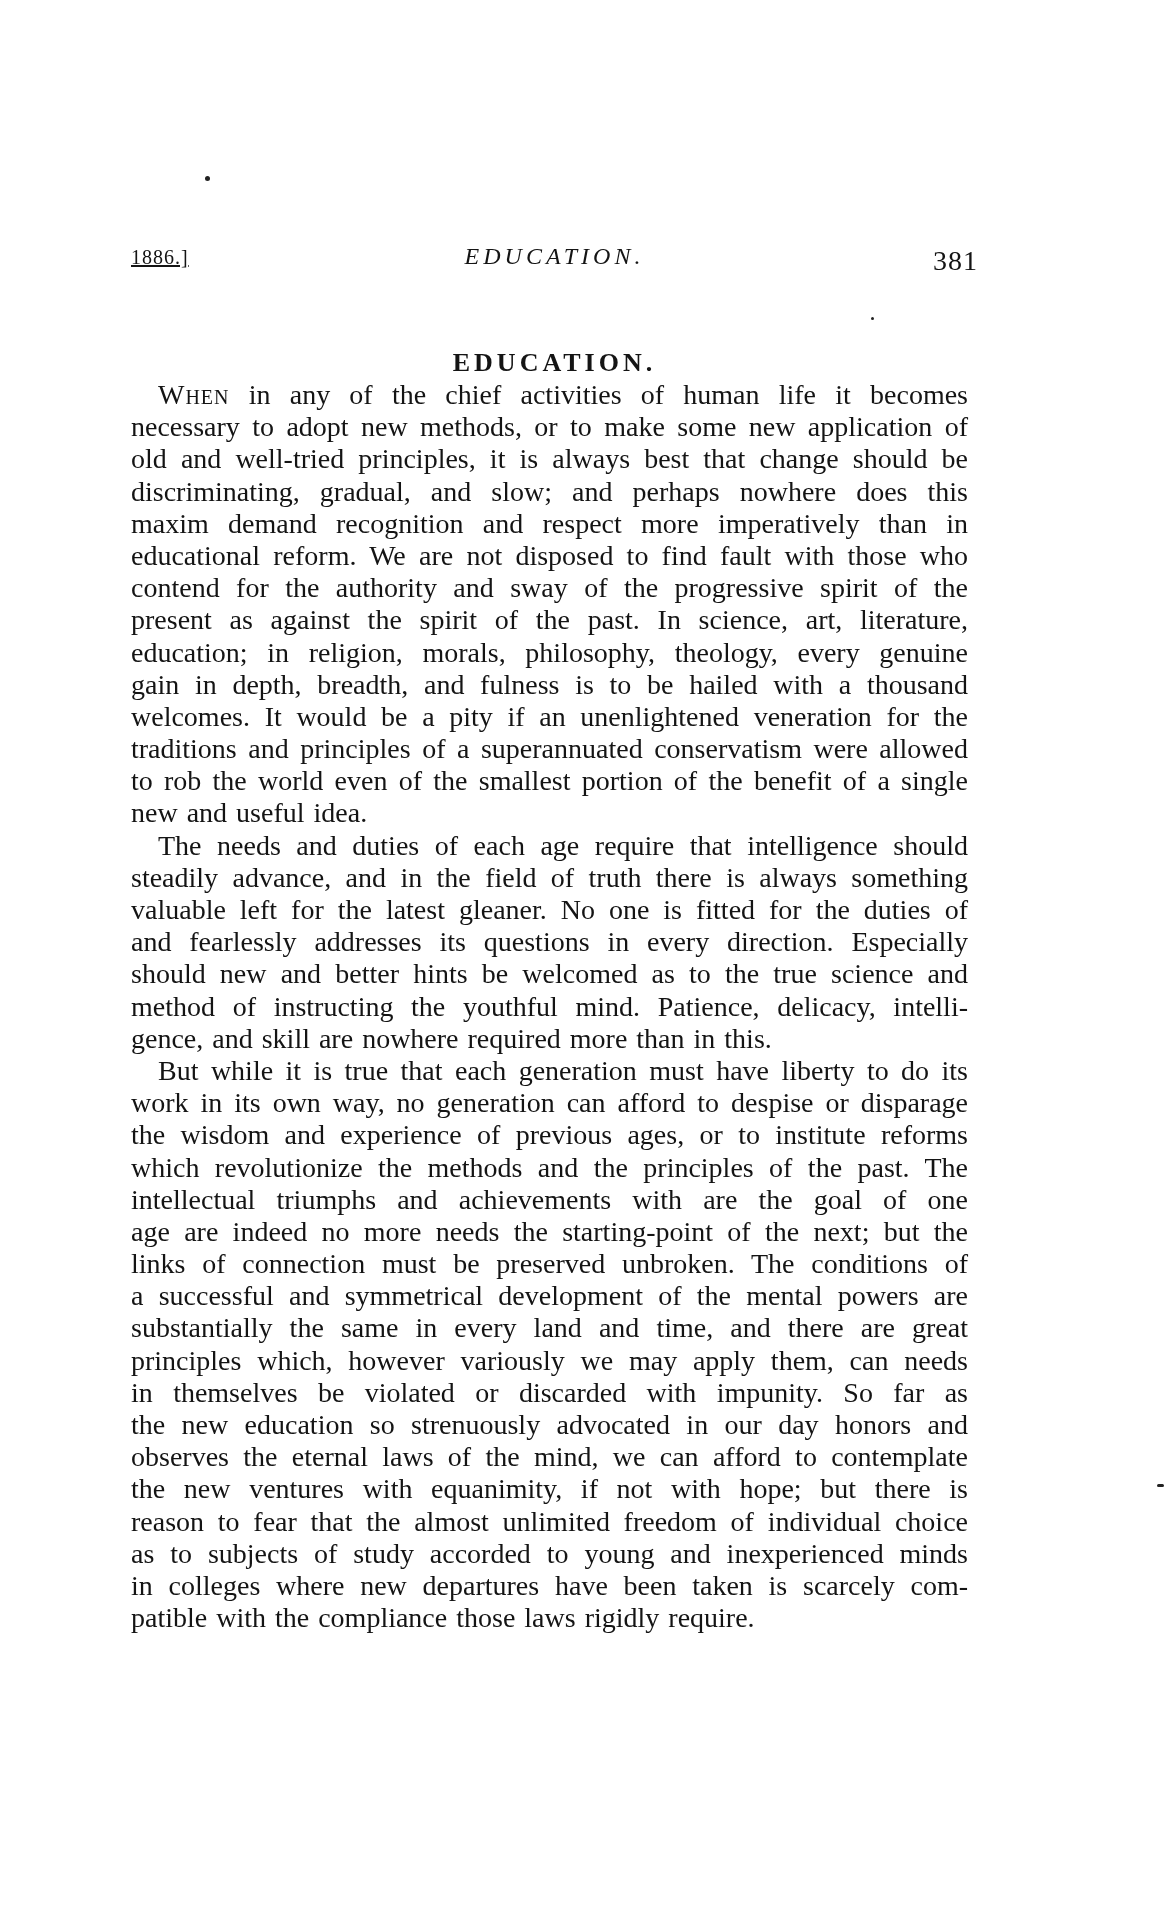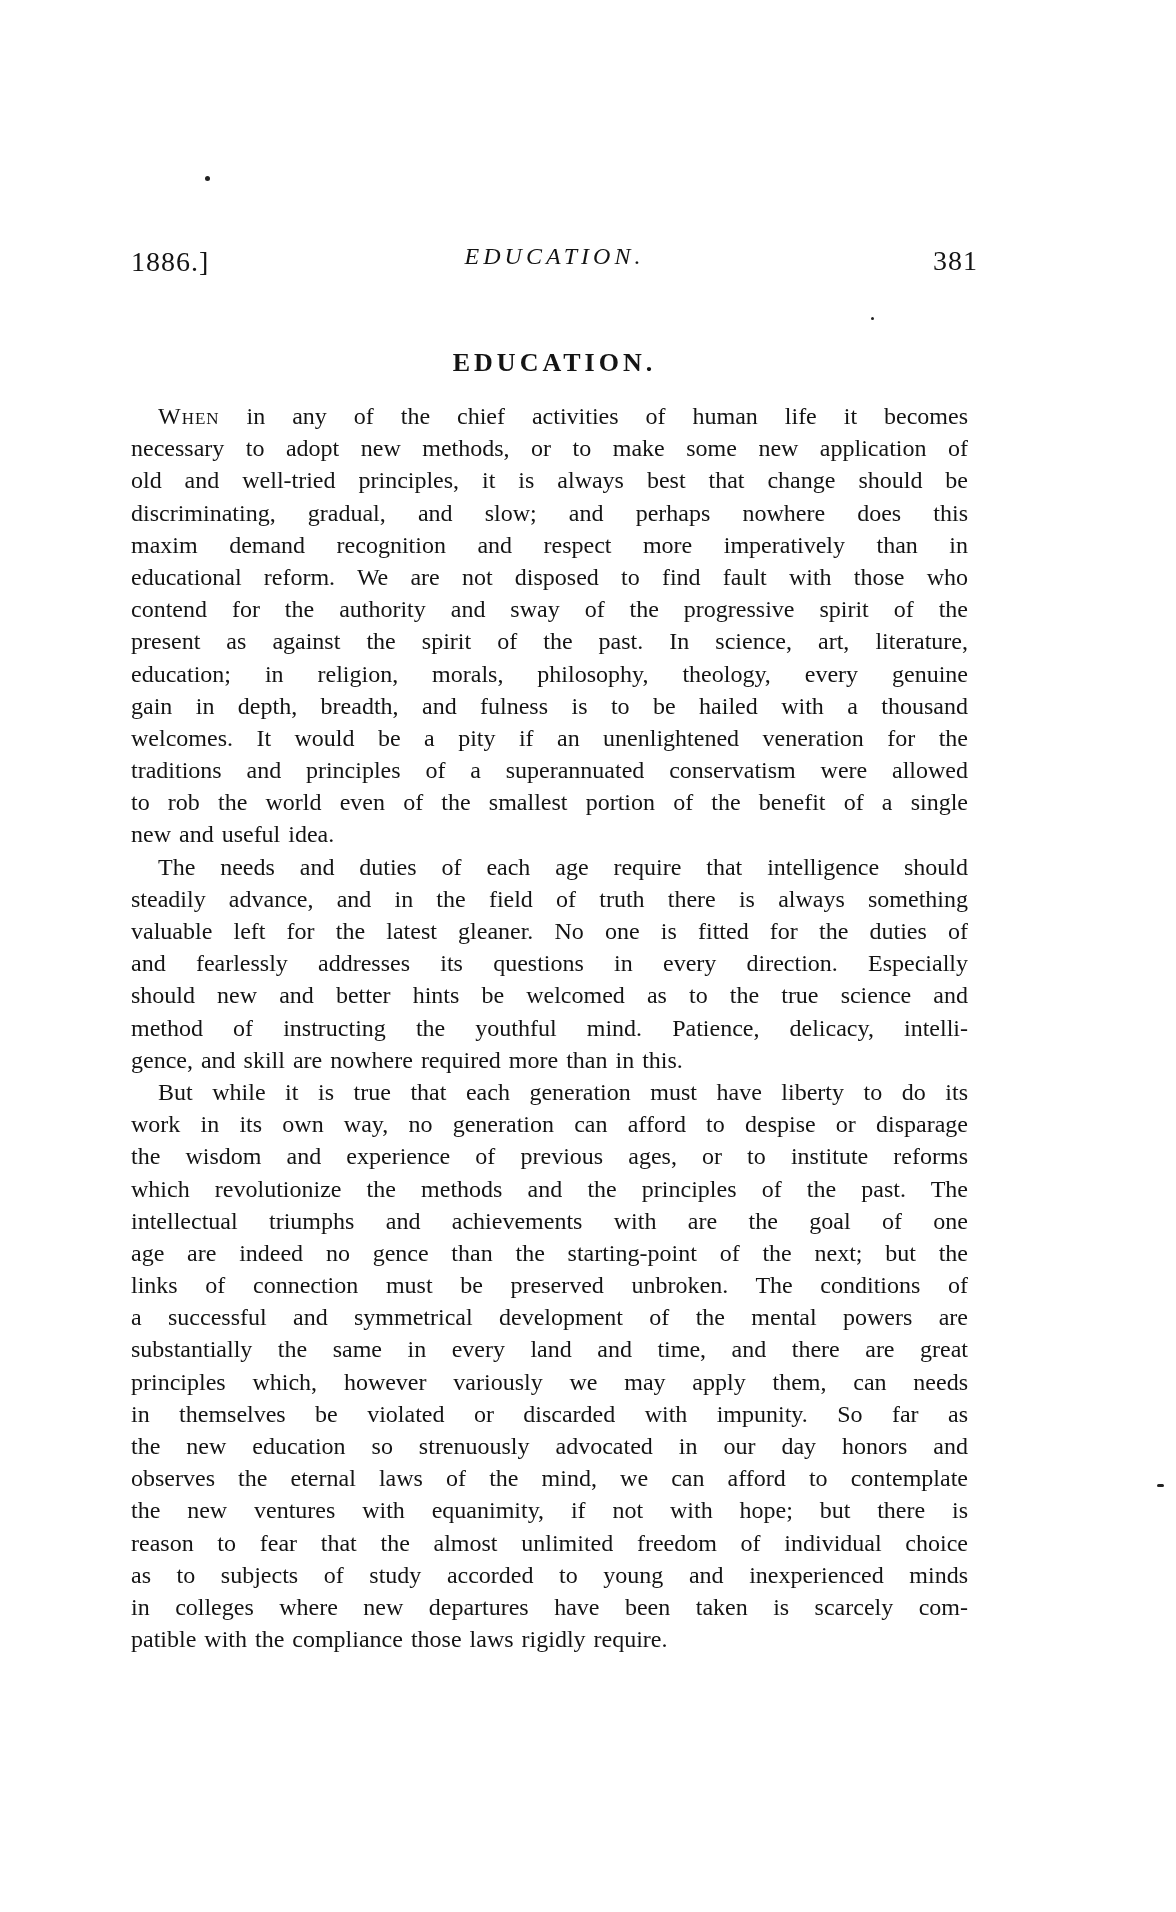--- a/index.html
+++ b/index.html
@@ -24,22 +24,23 @@
     position: absolute;
     top: 243px;
     left: 131px;
     width: 847px;
     height: 34px;
   }
   .hdr-year {
     position: absolute;
     left: 0;
     top: 3px;
-    font-size: 28px;
+    font-size: 20px;
     letter-spacing: 1px;
+    text-decoration: underline;
   }
   .hdr-title {
     position: absolute;
     left: 0;
     right: 0;
     top: 0;
     text-align: center;
     font-style: italic;
     font-size: 24px;
     letter-spacing: 4px;
@@ -58,24 +59,24 @@
     left: 131px;
     width: 847px;
     text-align: center;
     font-weight: bold;
     font-size: 26px;
     letter-spacing: 4px;
   }
   
   .article-body {
     position: absolute;
-    top: 400px;
+    top: 379px;
     left: 131px;
     width: 837px;
-    font-size: 24px;
+    font-size: 28px;
   }
   .paragraph { margin: 0; padding: 0; }
   .text-line {
     line-height: 32.2px;
     height: 32.2px;
     white-space: normal;
     text-align: justify;
     text-align-last: justify;
     word-spacing: 2px;
   }
@@ -134,21 +135,21 @@
         <div class="text-line">should new and better hints be welcomed as to the true science and</div>
         <div class="text-line">method of instructing the youthful mind. Patience, delicacy, intelli-</div>
         <div class="text-line end">gence, and skill are nowhere required more than in this.</div>
       </div>
       <div class="paragraph">
         <div class="text-line indent">But while it is true that each generation must have liberty to do its</div>
         <div class="text-line">work in its own way, no generation can afford to despise or disparage</div>
         <div class="text-line">the wisdom and experience of previous ages, or to institute reforms</div>
         <div class="text-line">which revolutionize the methods and the principles of the past. The</div>
         <div class="text-line">intellectual triumphs and achievements with are the goal of one</div>
-        <div class="text-line">age are indeed no gence than the starting-point of the next; but the</div>
+        <div class="text-line">age are indeed no more needs the starting-point of the next; but the</div>
         <div class="text-line">links of connection must be preserved unbroken. The conditions of</div>
         <div class="text-line">a successful and symmetrical development of the mental powers are</div>
         <div class="text-line">substantially the same in every land and time, and there are great</div>
         <div class="text-line">principles which, however variously we may apply them, can needs</div>
         <div class="text-line">in themselves be violated or discarded with impunity. So far as</div>
         <div class="text-line">the new education so strenuously advocated in our day honors and</div>
         <div class="text-line">observes the eternal laws of the mind, we can afford to contemplate</div>
         <div class="text-line">the new ventures with equanimity, if not with hope; but there is</div>
         <div class="text-line">reason to fear that the almost unlimited freedom of individual choice</div>
         <div class="text-line">as to subjects of study accorded to young and inexperienced minds</div>

